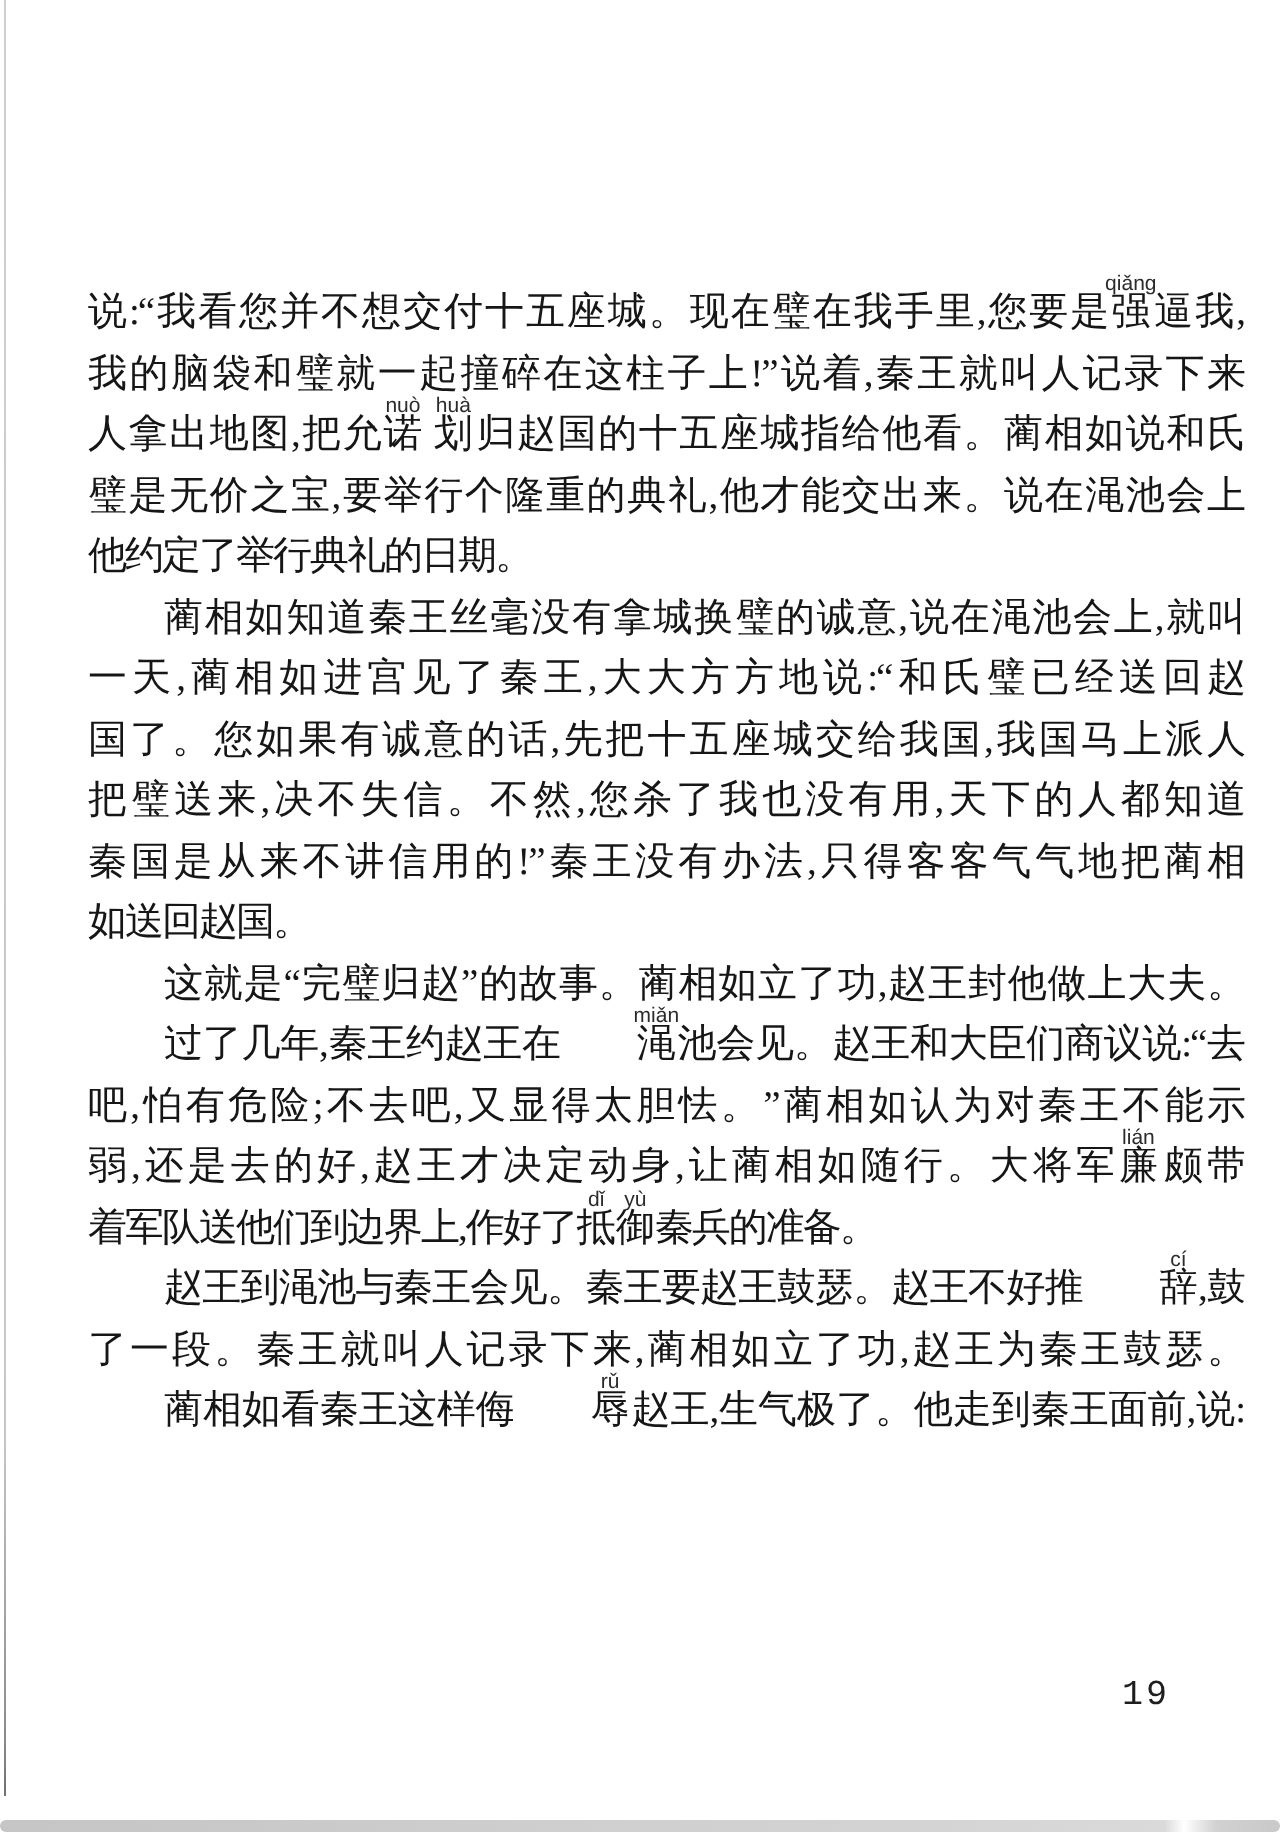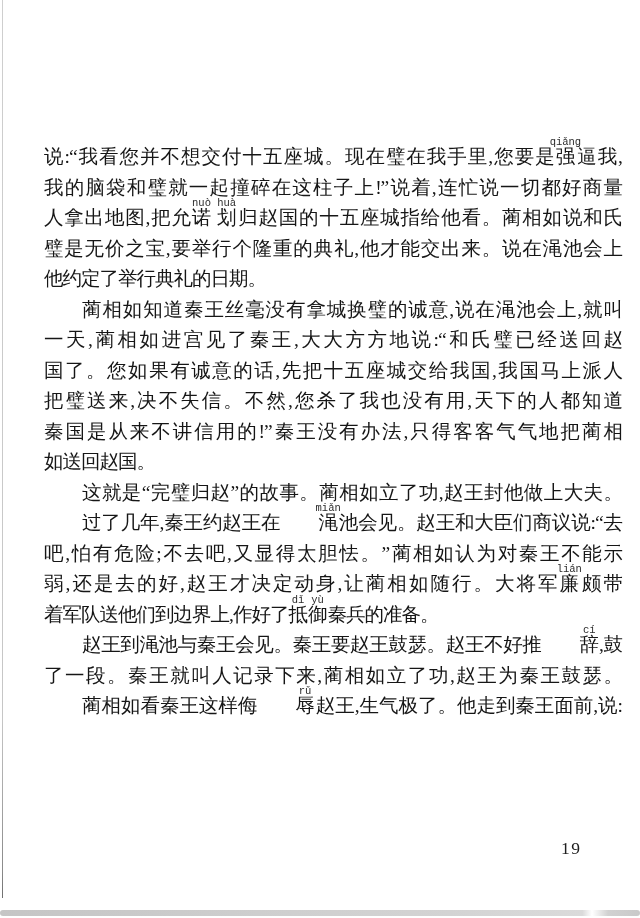--- a/index.html
+++ b/index.html
@@ -67,42 +67,42 @@
   }
   .rt {
     position: absolute;
     left: 50%;
     top: -5px;
     transform: translateX(-50%);
     font-size: 10.5px;
     line-height: 10px;
     letter-spacing: 0;
     white-space: nowrap;
-    font-family: Liberation Mono, monospace;
+    font-family: Liberation Sans, sans-serif;
     color: #2b2b2b;
   }
   .page-number {
     position: absolute;
     left: 561px;
     top: 838px;
-    font-family: Liberation Serif, serif;
+    font-family: Liberation Mono, monospace;
     font-size: 17.5px;
     letter-spacing: 1.5px;
     color: #1e1e1e;
   }
 </style>
 </head>
 <body>
 
 <div class="book-page">
   <div class="scan-edge-line"></div>
   <div class="text-block">
       <div class="paragraph">
         <div class="line">说:“我看您并不想交付十五座城。现在璧在我手里,您要是<span class="rb">强<span class="rt">qiǎng</span></span>逼我,</div>
-        <div class="line">我的脑袋和璧就一起撞碎在这柱子上!”说着,连忙说一切都好商量</div>
+        <div class="line">我的脑袋和璧就一起撞碎在这柱子上!”说着,秦王就叫人记录下来</div>
         <div class="line">人拿出地图,把允<span class="rb">诺<span class="rt">nuò</span></span> <span class="rb">划<span class="rt">huà</span></span>归赵国的十五座城指给他看。蔺相如说和氏</div>
         <div class="line">璧是无价之宝,要举行个隆重的典礼,他才能交出来。说在渑池会上</div>
         <div class="line short">他约定了举行典礼的日期。</div>
       </div>
       <div class="paragraph">
         <div class="line indent">蔺相如知道秦王丝毫没有拿城换璧的诚意,说在渑池会上,就叫</div>
         <div class="line">一天,蔺相如进宫见了秦王,大大方方地说:“和氏璧已经送回赵</div>
         <div class="line">国了。您如果有诚意的话,先把十五座城交给我国,我国马上派人</div>
         <div class="line">把璧送来,决不失信。不然,您杀了我也没有用,天下的人都知道</div>
         <div class="line">秦国是从来不讲信用的!”秦王没有办法,只得客客气气地把蔺相</div>

